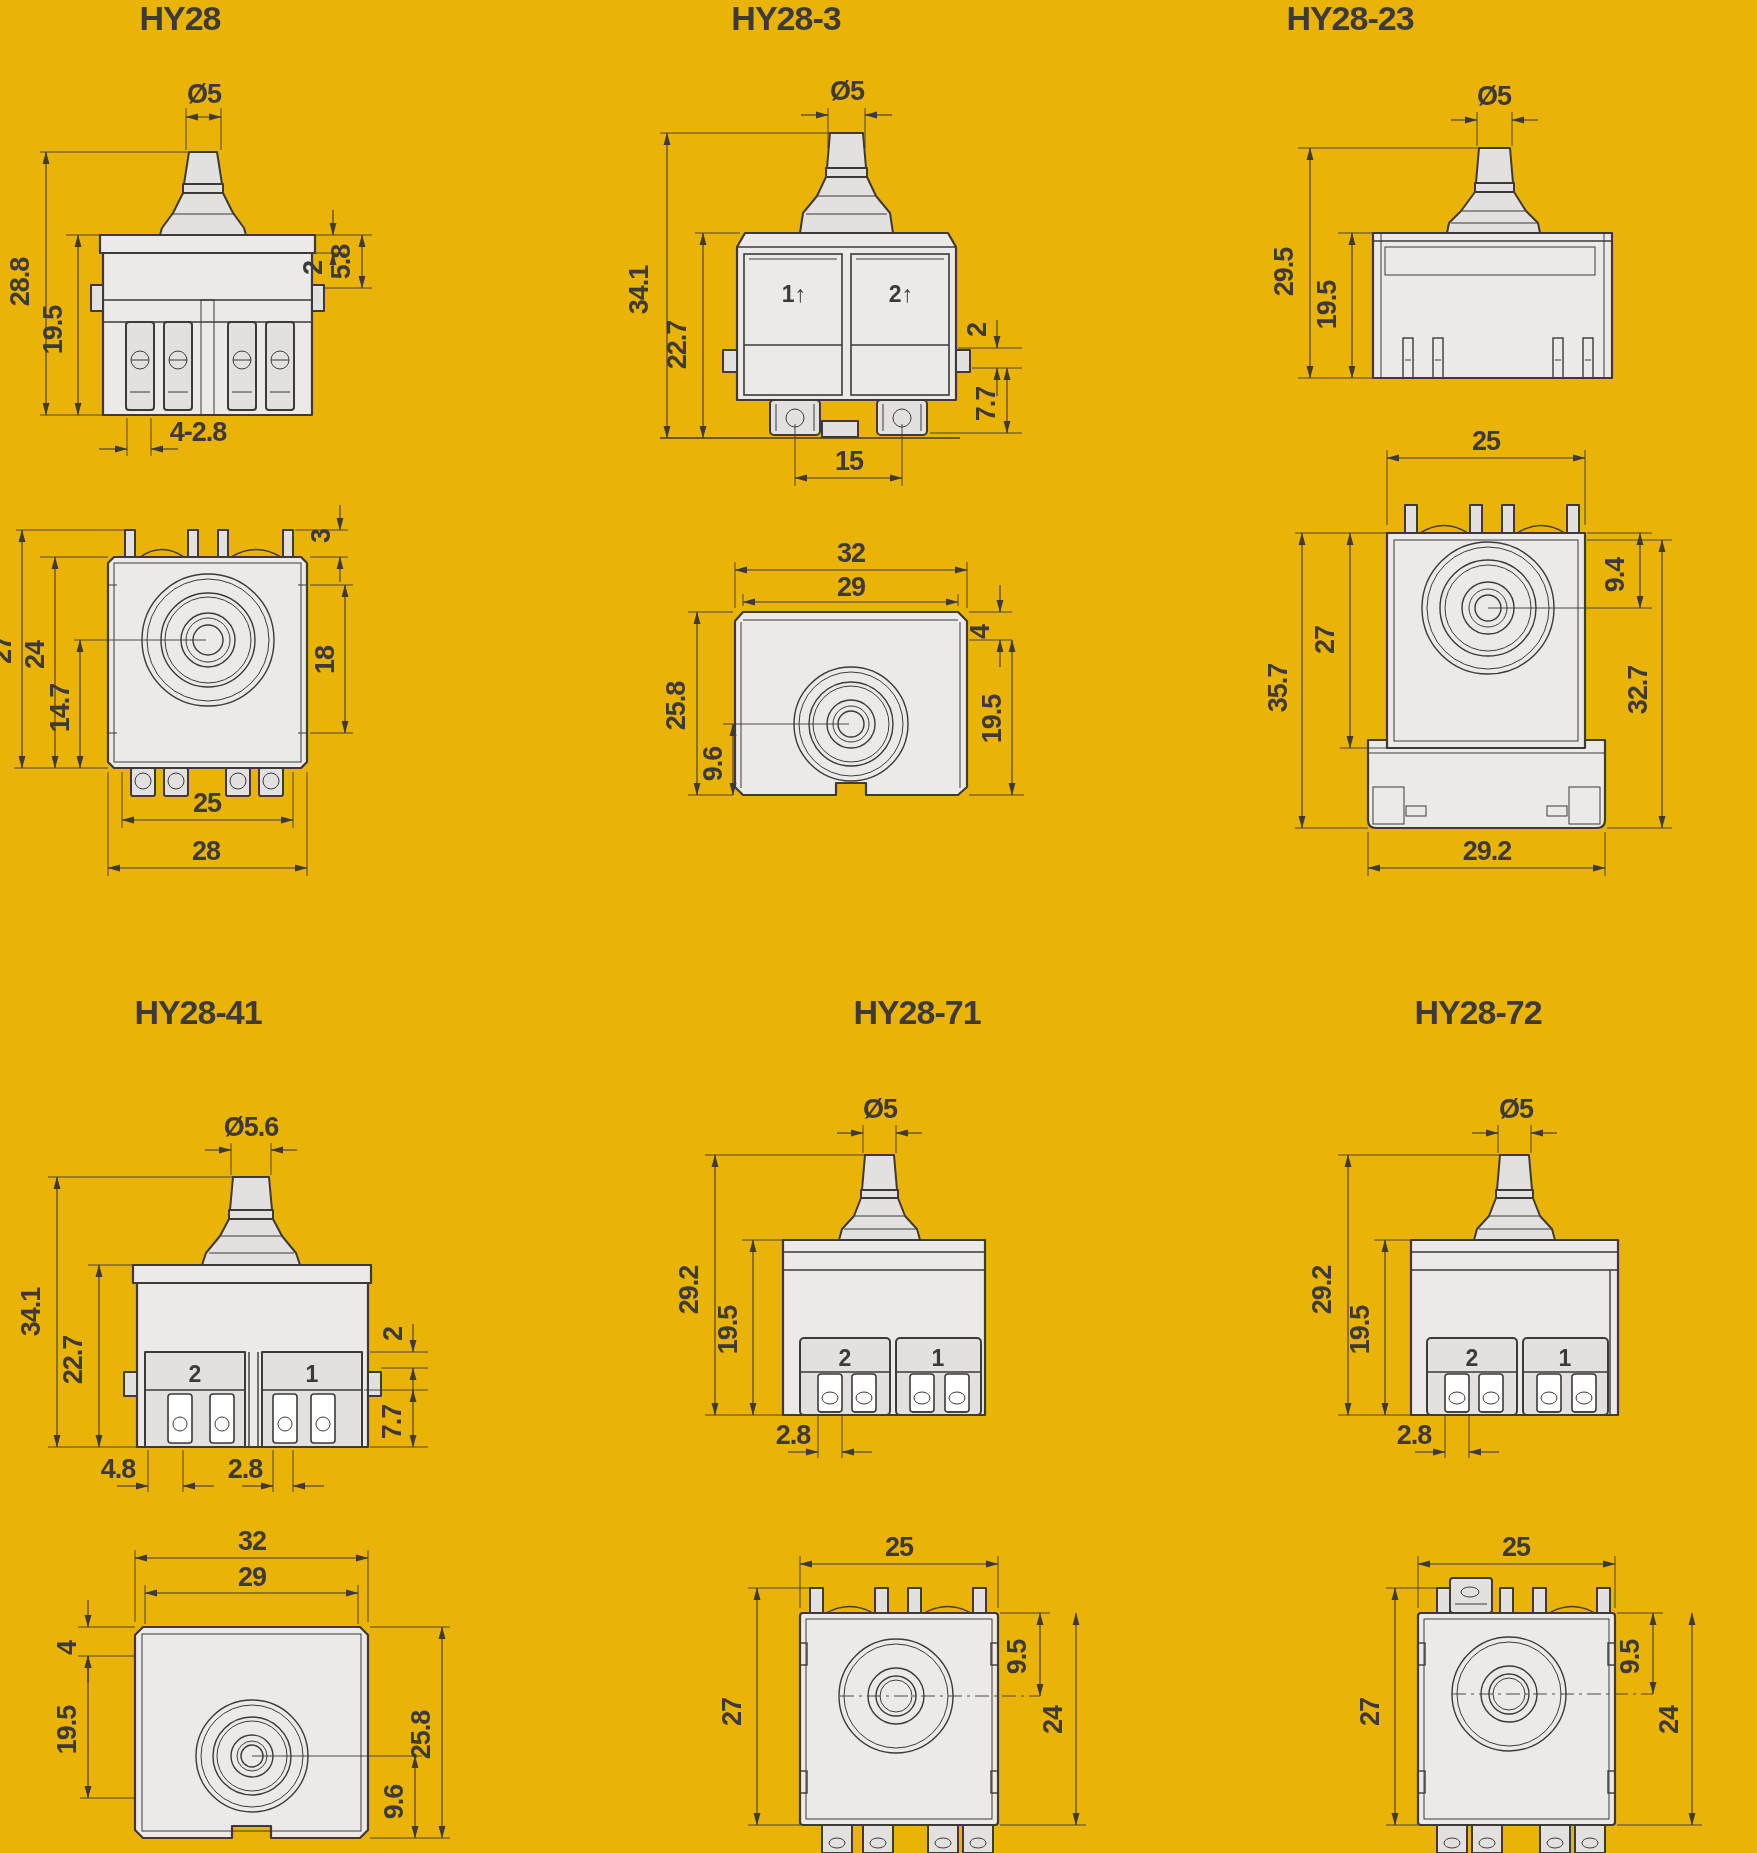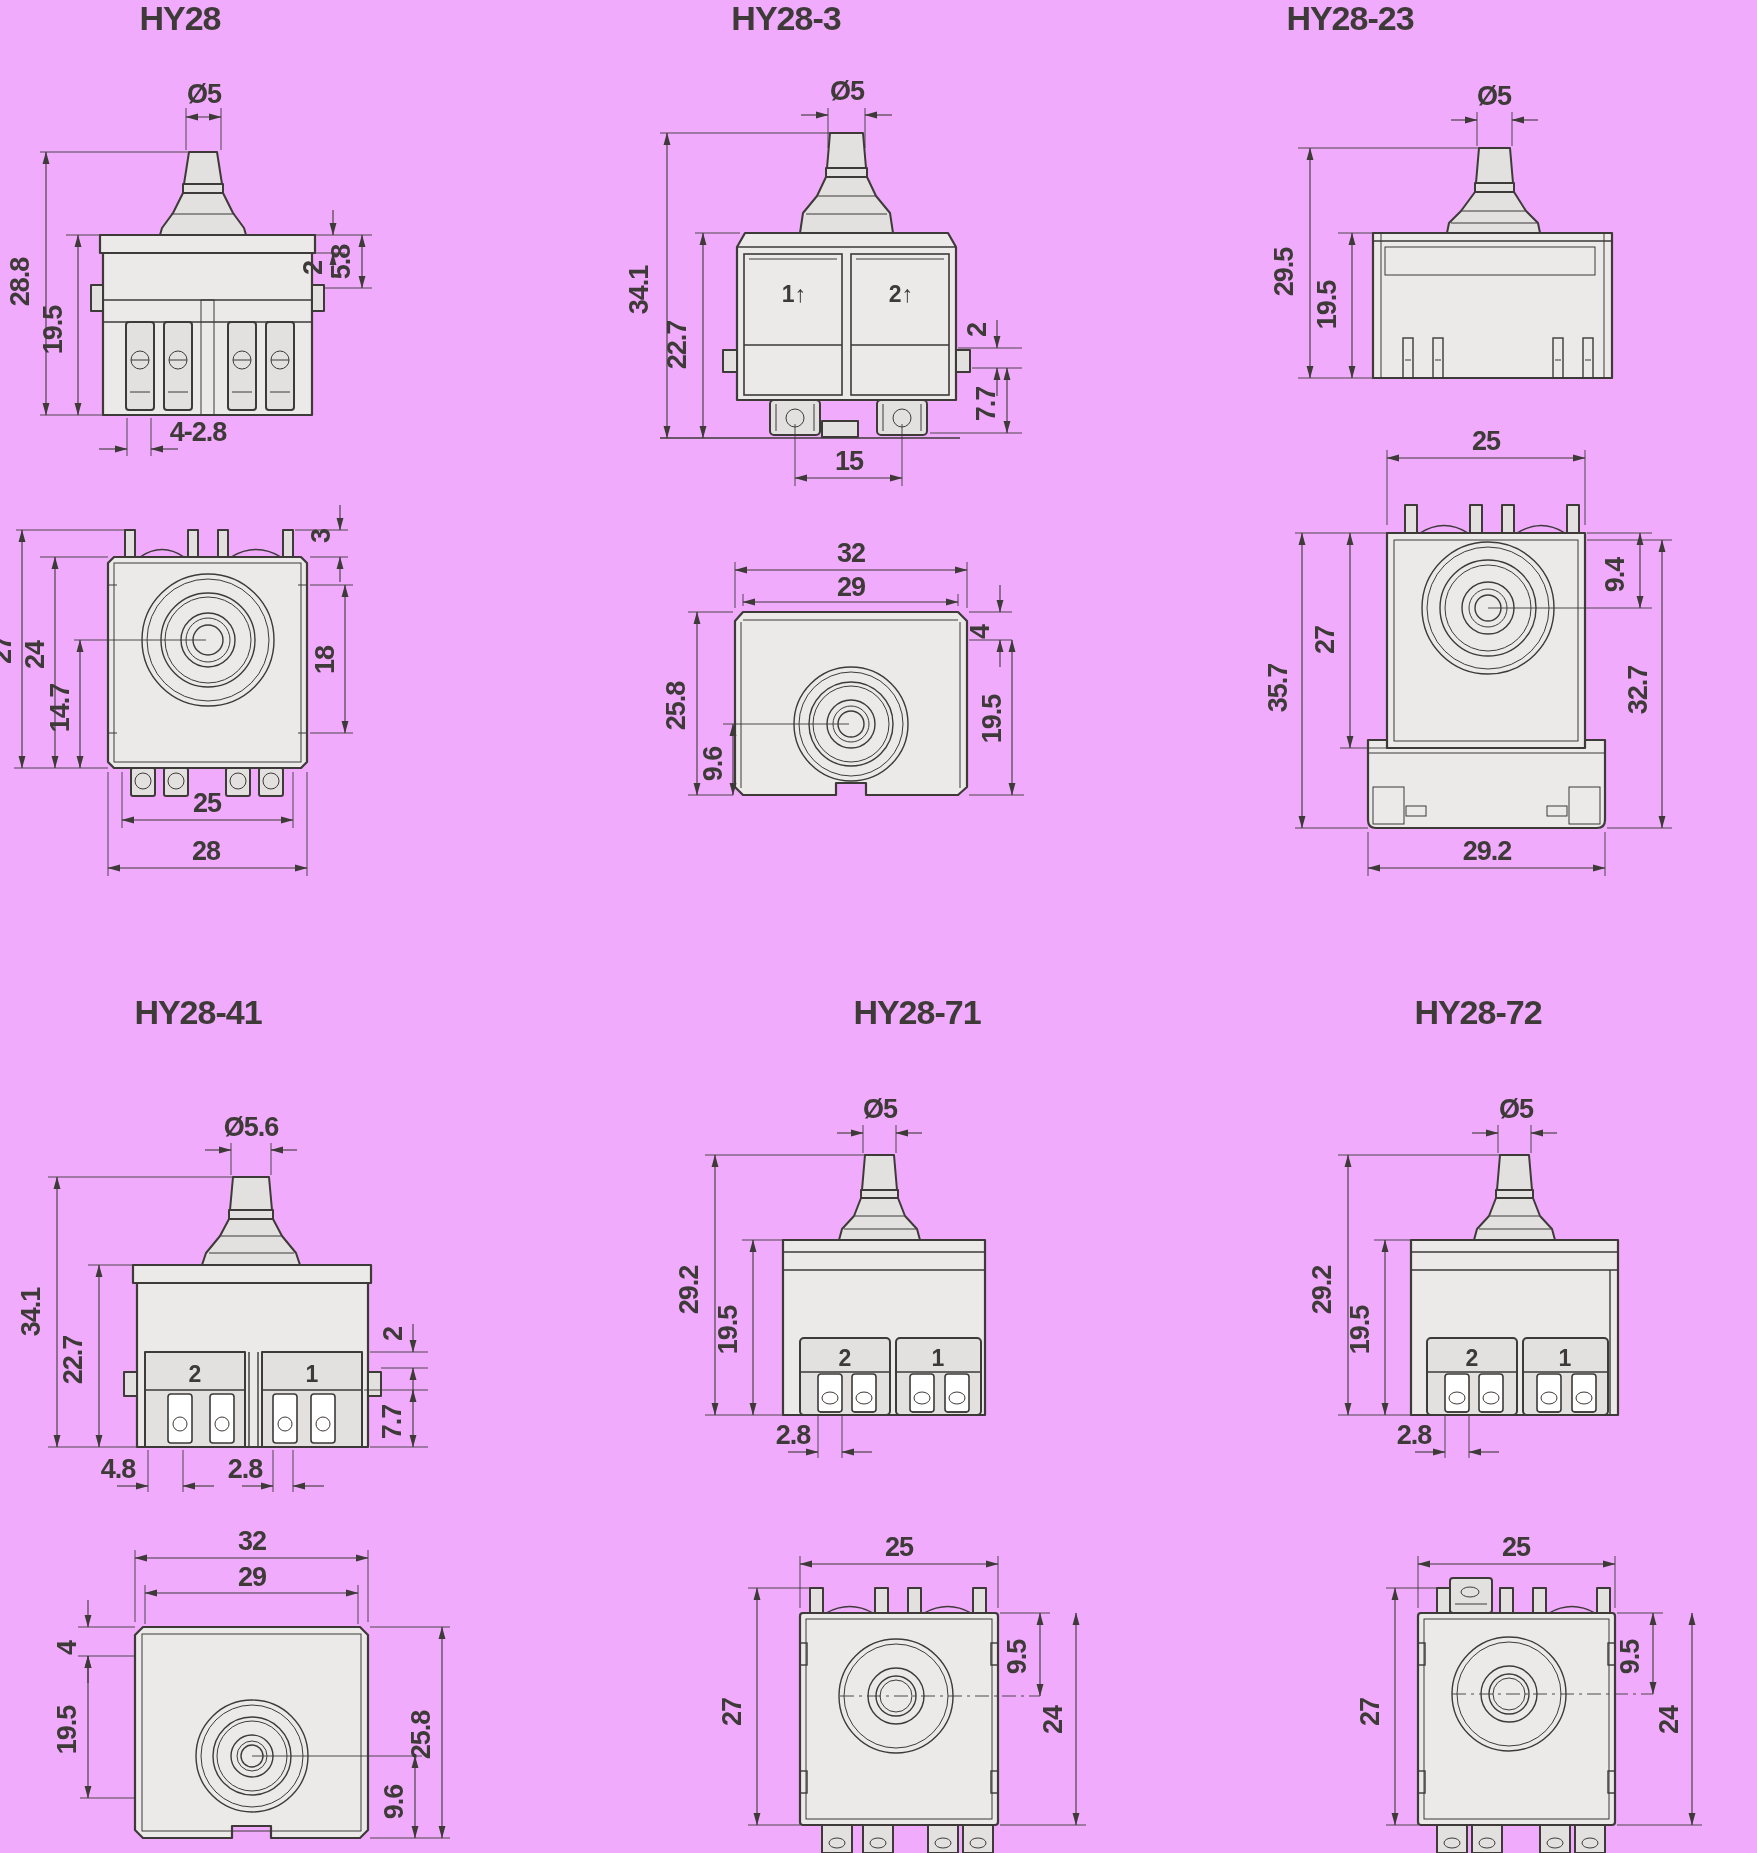--- a/index.html
+++ b/index.html
@@ -1,16 +1,16 @@
 <!DOCTYPE html>
 <html><head>
 <meta charset="utf-8">
 <style>
   html,body{margin:0;padding:0;background:#ffffff;}
-  #stage{position:relative;width:1757px;height:1853px;background:#f0abfc;overflow:hidden;}
+  #stage{position:relative;width:1757px;height:1853px;background:#eab308;overflow:hidden;}
   svg{display:block;}
   
   .o  {fill:#eceae8;stroke:#3d3a38;stroke-width:2.2;stroke-linejoin:round;}
   .o2 {fill:#e3e1df;stroke:#3d3a38;stroke-width:2;stroke-linejoin:round;}
   .ow {fill:#ffffff;stroke:#3d3a38;stroke-width:1.6;}
   .ln {fill:none;stroke:#3d3a38;stroke-width:1.4;}
   .lt {fill:none;stroke:#3d3a38;stroke-width:1;}
   .dim{fill:none;stroke:#3d3a38;stroke-width:1.1;}
   .ext{fill:none;stroke:#3d3a38;stroke-width:0.9;}
   .cl {fill:none;stroke:#3d3a38;stroke-width:0.9;stroke-dasharray:14 5 3 5;}

